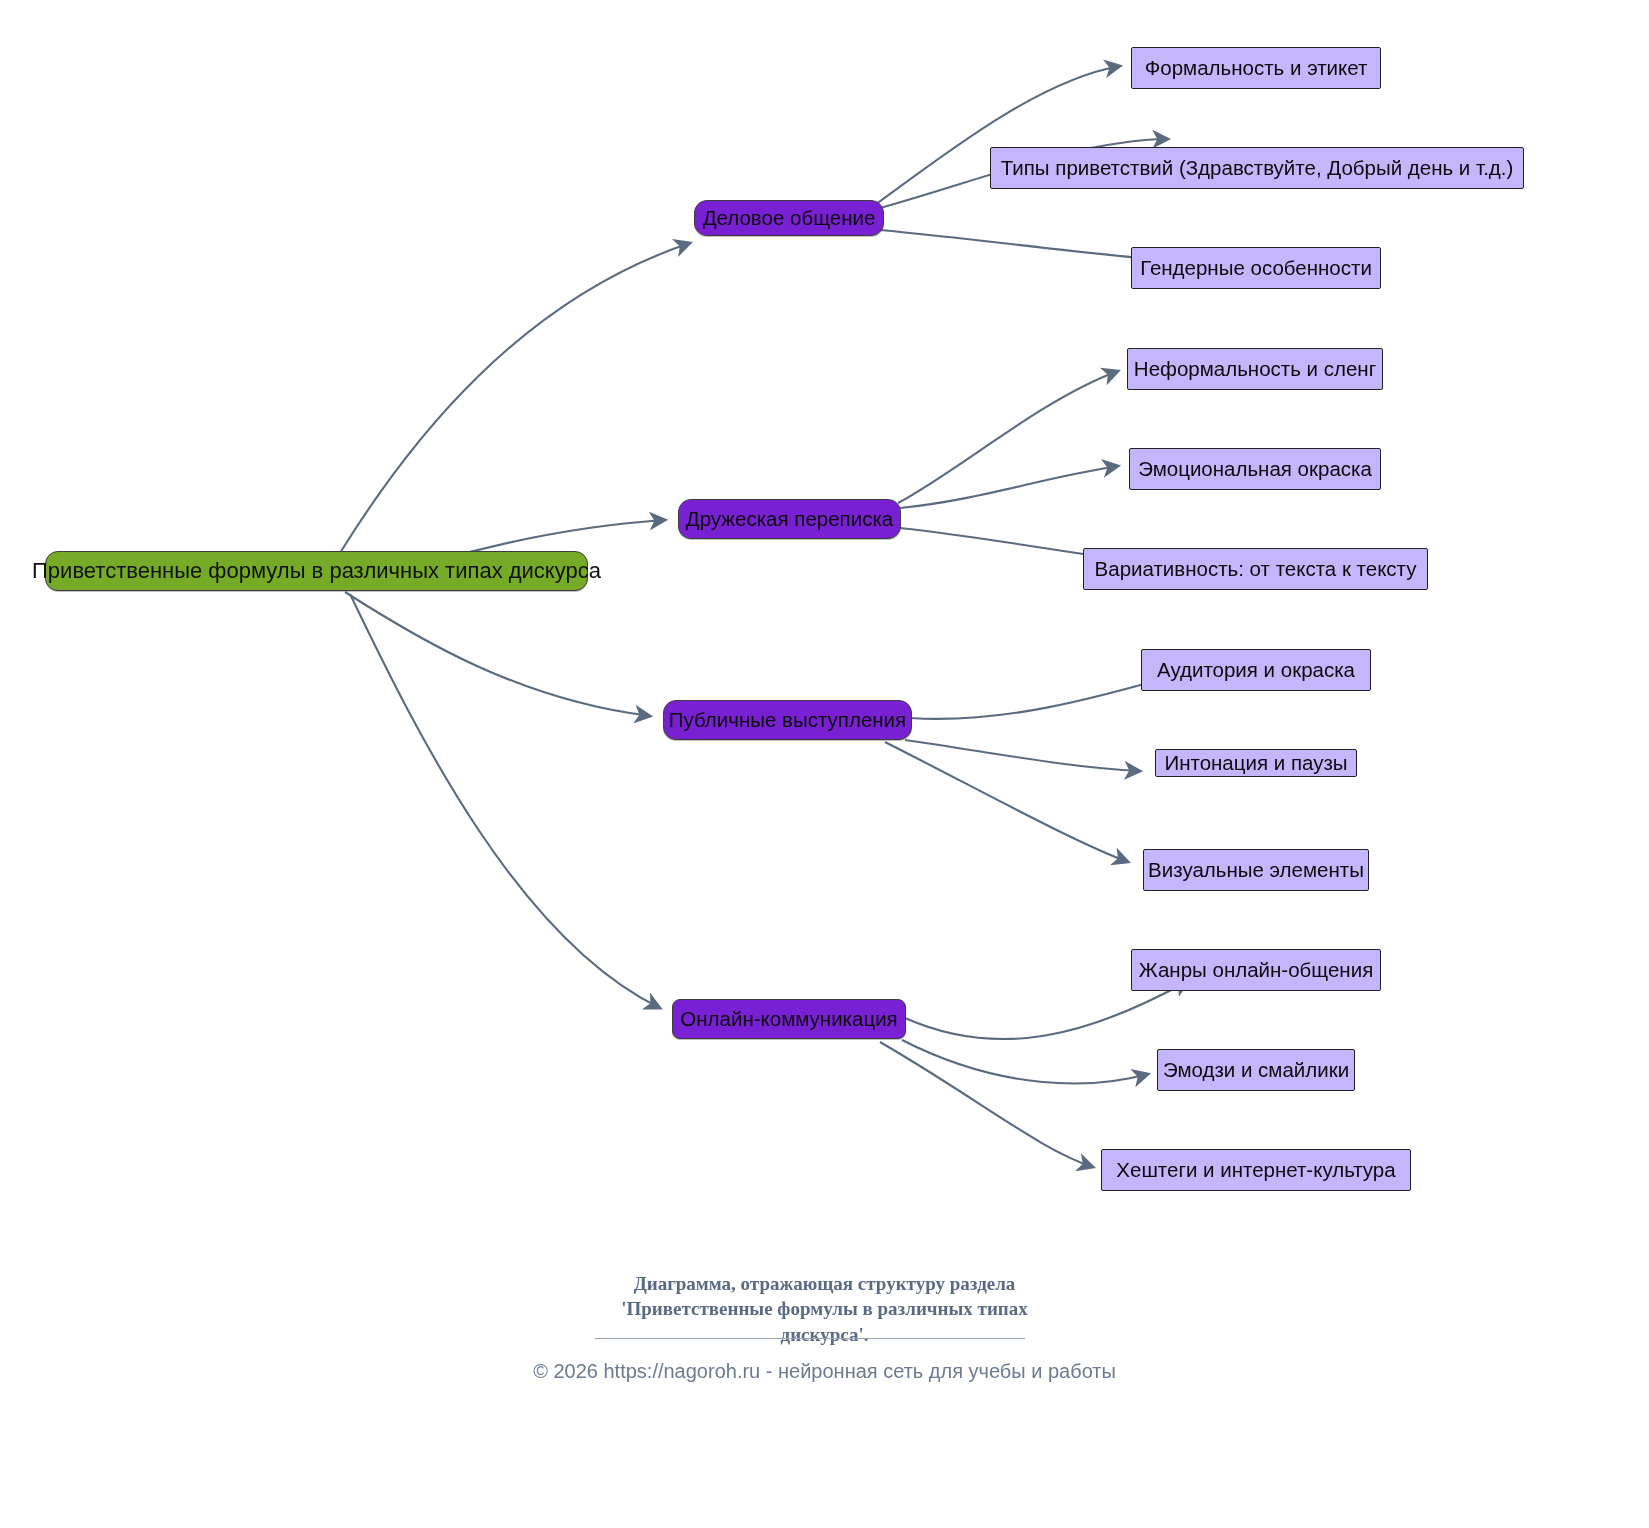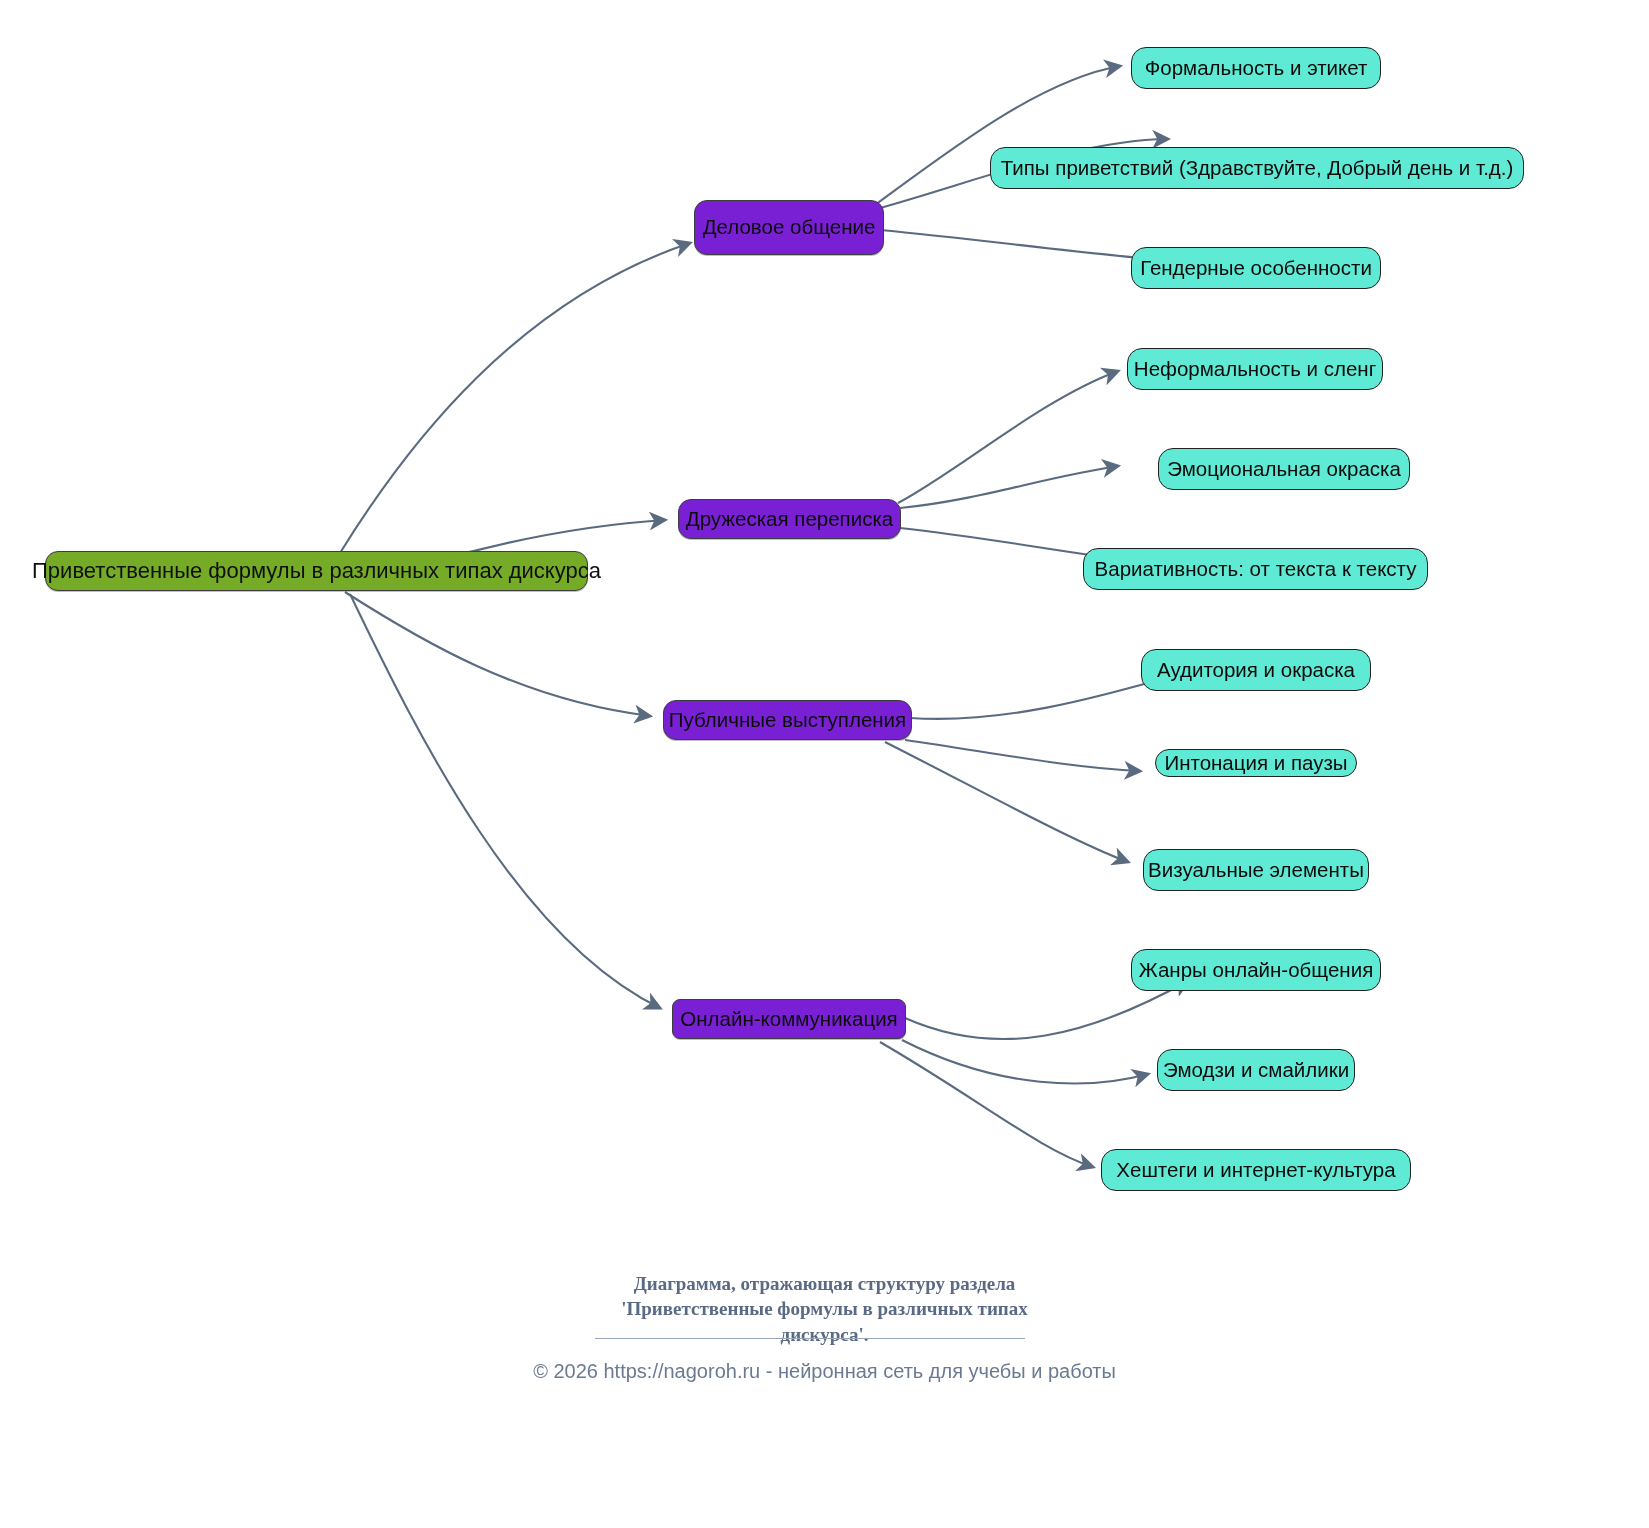--- a/index.html
+++ b/index.html
@@ -46,26 +46,26 @@
   }
   .node-branch {
     background: #7a20d4;
     border: 1.6px solid #3d3d3d;
     color: #0b0b0b;
     font-size: 20.5px;
     padding: 0 14px;
     box-shadow: 0 1px 0 rgba(0,0,0,0.25);
   }
   .node-leaf {
-    background: #5eead4;
+    background: #c4b5fd;
     border: 1.8px solid #222222;
     color: #0b0b0b;
     font-size: 20.5px;
     padding: 0 16px;
-    border-radius: 15px;
+    border-radius: 2px;
   }
   .caption {
     position: absolute;
     left: 0;
     width: 1649px;
     text-align: center;
     font-family: "Liberation Serif", serif;
     font-weight: bold;
     font-size: 19px;
     line-height: 1.33;
@@ -121,40 +121,40 @@
       <path d="M 905 1018 C 1000 1060 1090 1035 1188 981"></path>
       <path d="M 902 1040 C 1000 1090 1090 1090 1148 1074"></path>
       <path d="M 880 1042 C 980 1100 1040 1150 1093 1167"></path>
     </g>
   </svg>
 
   <div class="node node-root" style="left:45px; top:551px; width:543px; height:40px;">
     <span>Приветственные формулы в различных типах дискурса</span>
   </div>
 
-  <div class="node node-branch" style="left:694px; top:200px; width:190px; height:55px;">
+  <div class="node node-branch" style="left:694px; top:200px; width:190px; height:36px;">
     <span>Деловое общение</span>
   </div>
   <div class="node node-leaf" style="left:1131px; top:47px; width:250px; height:42px;">
     <span>Формальность и этикет</span>
   </div>
   <div class="node node-leaf" style="left:990px; top:147px; width:534px; height:42px;">
     <span>Типы приветствий (Здравствуйте, Добрый день и т.д.)</span>
   </div>
   <div class="node node-leaf" style="left:1131px; top:247px; width:250px; height:42px;">
     <span>Гендерные особенности</span>
   </div>
 
   <div class="node node-branch" style="left:678px; top:499px; width:223px; height:40px;">
     <span>Дружеская переписка</span>
   </div>
   <div class="node node-leaf" style="left:1127px; top:348px; width:256px; height:42px;">
     <span>Неформальность и сленг</span>
   </div>
-  <div class="node node-leaf" style="left:1129px; top:448px; width:252px; height:42px;margin-left:29px;">
+  <div class="node node-leaf" style="left:1129px; top:448px; width:252px; height:42px;">
     <span>Эмоциональная окраска</span>
   </div>
   <div class="node node-leaf" style="left:1083px; top:548px; width:345px; height:42px;">
     <span>Вариативность: от текста к тексту</span>
   </div>
 
   <div class="node node-branch" style="left:663px; top:700px; width:249px; height:40px;">
     <span>Публичные выступления</span>
   </div>
   <div class="node node-leaf" style="left:1141px; top:649px; width:230px; height:42px;">

